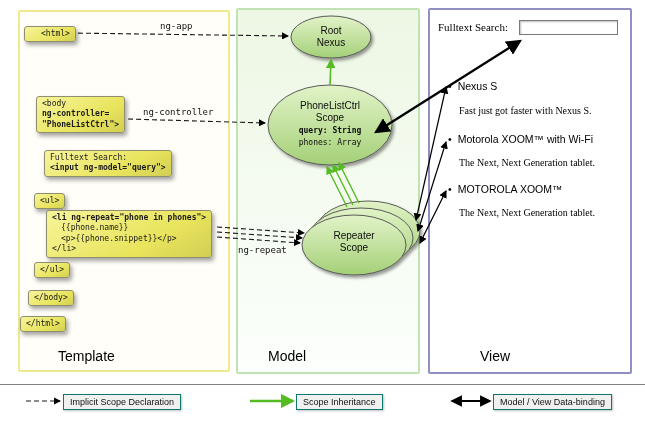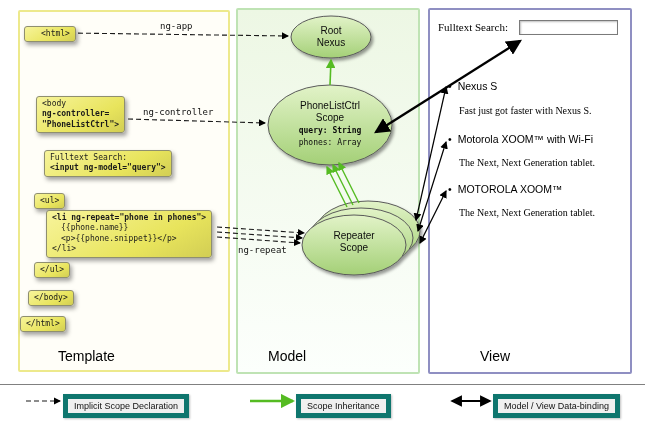--- a/index.html
+++ b/index.html
@@ -37,21 +37,21 @@
                 border:1px solid #7a7a7a; background:#fff;
                 box-shadow:inset 1px 1px 2px rgba(0,0,0,0.25); }
   .view-item-name { position:absolute; z-index:3; font-family:Liberation Sans, sans-serif; font-size:10.5px; color:#000; }
   .view-item-name::before { content:"•"; margin-right:6px; }
   .view-item-snippet { position:absolute; z-index:3; font-family:Liberation Serif, serif; font-size:10px; color:#000; }
 
   .col-label { position:absolute; z-index:3; font-size:14px; color:#000; }
 
   .divider { position:absolute; left:0px; top:384px; width:645px; border-top:1px solid #808080; z-index:1; }
 
-  .legend-box { position:absolute; z-index:3; background:#f0f0f0; border:5px solid #0f766e;
+  .legend-box { position:absolute; z-index:3; background:#f0f0f0; border:1px solid #0f766e;
                 font-size:9px; color:#111; padding:2px 6px; white-space:nowrap;
                 box-shadow:1px 1px 2px rgba(0,0,0,0.25); }
 </style>
 </head>
 <body>
 
 <div class="stage">
 
   <div class="col col-template"></div>
   <div class="col col-model"></div>

